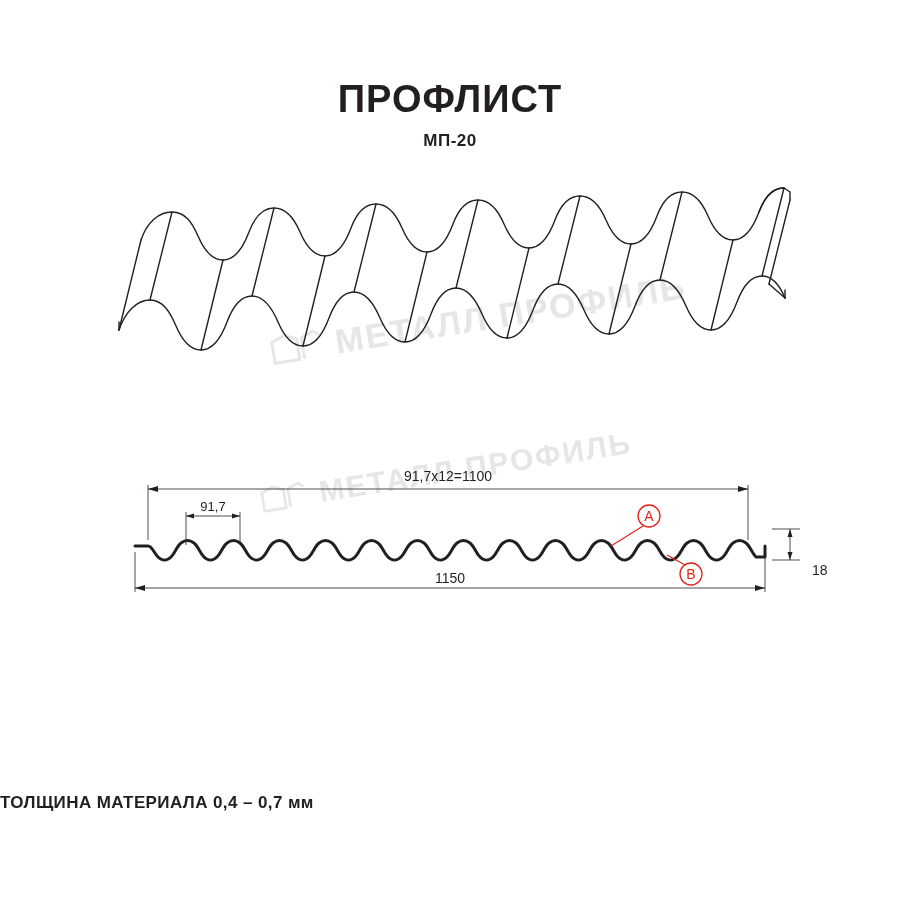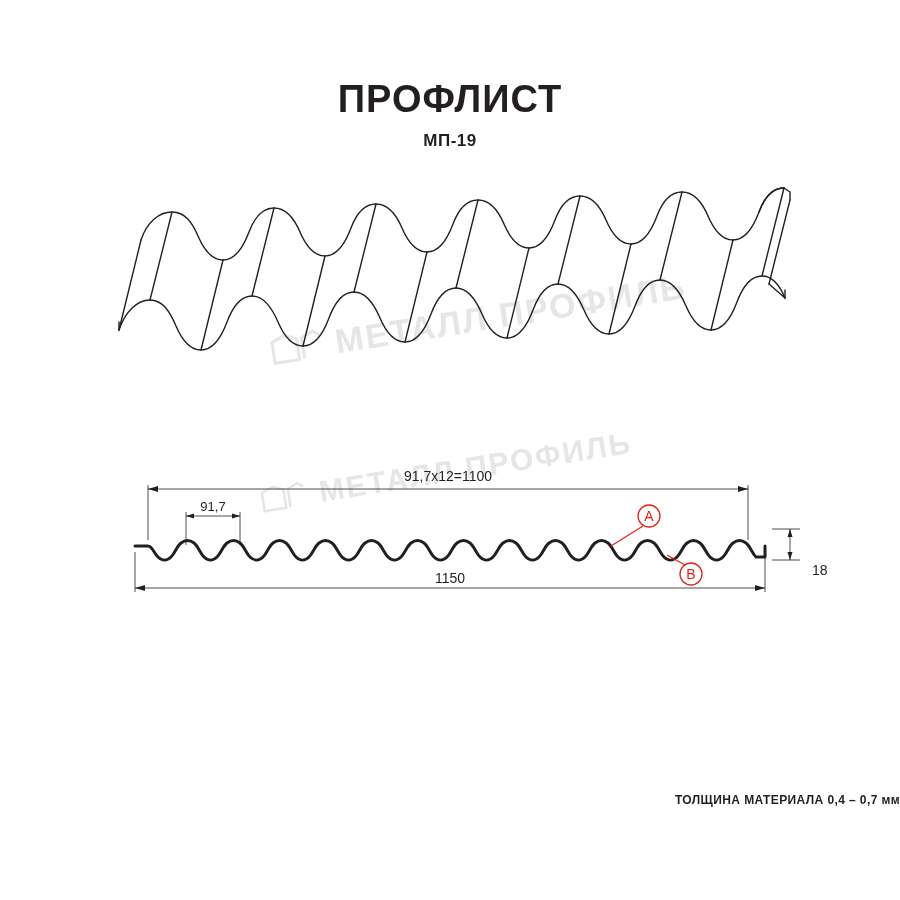--- a/index.html
+++ b/index.html
@@ -40,22 +40,22 @@
     font-size: 17px;
     font-weight: bold;
     letter-spacing: 0.5px;
     color: #231f20;
   }
   .footer-note {
     position: absolute;
     top: 793px;
     left: 0;
     width: 900px;
-    text-align: right;
-    font-size: 12px;
+    text-align: left;
+    font-size: 17px;
     font-weight: bold;
     letter-spacing: 0.4px;
     color: #231f20;
   }
   svg.layer {
     position: absolute;
     top: 0;
     left: 0;
     width: 900px;
     height: 900px;
@@ -101,21 +101,21 @@
     font-size: 14px;
     fill: #e2231a;
   }
 </style>
 </head>
 <body>
 
 <div class="sheet">
 
   <div class="title">ПРОФЛИСТ</div>
-  <div class="subtitle">МП-19</div>
+  <div class="subtitle">МП-20</div>
 
   <div class="wm wm1">
     <span class="wm-mark">
       <svg width="54" height="32" viewBox="0 0 54 32" aria-hidden="true">
         <path d="M3 29 L3 8 L16 3 L28 8 L28 29 Z" fill="none" stroke="#e6e6e6" stroke-width="3"></path>
         <path d="M33 29 L33 8 L45 3 L51 8" fill="none" stroke="#e6e6e6" stroke-width="3"></path>
       </svg>
     </span><span>МЕТАЛЛ ПРОФИЛЬ</span>
   </div>
 

